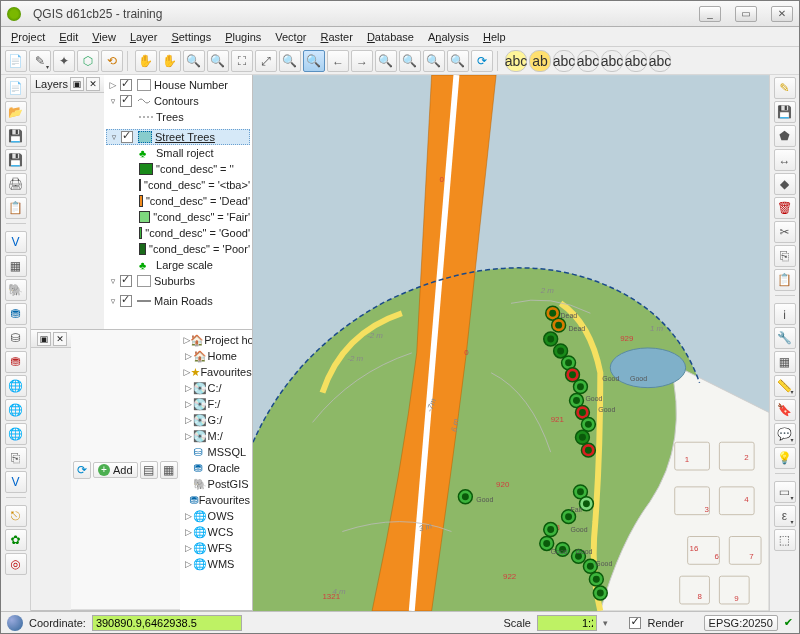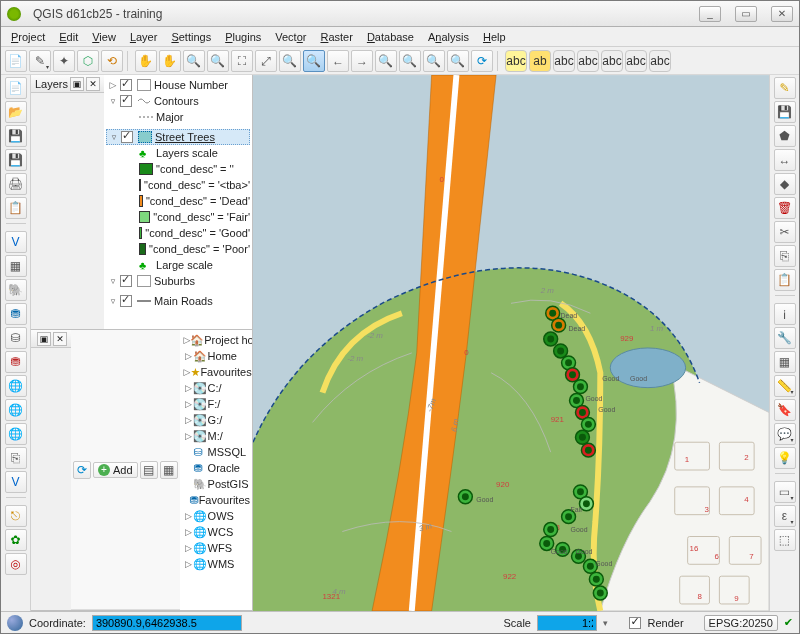--- a/index.html
+++ b/index.html
@@ -14,21 +14,21 @@
 
   .menubar { height: 20px; background: #f0f0f0; display: flex; align-items: center; padding: 0 4px; gap: 2px; border-bottom: 1px solid #d0d0d0; }
   .menubar span { padding: 2px 6px; font-size: 11px; cursor: default; }
   .menubar span u { text-decoration: underline; }
 
   .toolbar-row { height: 28px; background: #f0f0f0; display: flex; align-items: center; padding: 1px 4px; gap: 2px; border-bottom: 1px solid #d8d8d8; }
   .tbtn { width: 22px; height: 22px; border: 1px solid #c8c8c8; background: linear-gradient(#fdfdfd,#ececec); border-radius: 2px; display: flex; align-items: center; justify-content: center; font-size: 12px; color: #555; position:relative; }
   .tbtn.sel { background: linear-gradient(#d0e8ff,#a8d0f0); border-color:#5a90c0;}
   .tsep { width: 4px; height: 20px; border-left: 1px solid #ccc; margin: 0 2px; }
   .tbtn .dd { position:absolute; right:1px; bottom:1px; font-size:6px; color:#444;}
-  .lbl-btn { width:22px; height:22px; border:1px solid #c8c8c8; background:#fff59a; border-radius:4px; font-size:12px; display:flex; align-items:center; justify-content:center; color:#333;}
+  .lbl-btn { width:22px; height:22px; border:1px solid #c8c8c8; background:#fff59a; border-radius:10px; font-size:14px; display:flex; align-items:center; justify-content:center; color:#333;}
 
   .main { flex: 1; display: flex; overflow: hidden; }
 
   .vtoolbar { width: 30px; background: #f0f0f0; border-right: 1px solid #d0d0d0; display: flex; flex-direction: column; align-items: center; padding: 2px 0; gap: 2px; }
   .vtoolbar.right { border-right:none; border-left:1px solid #d0d0d0;}
   .vtoolbar .tbtn { width:22px; height:22px; }
   .vtoolbar .vsep { height:4px; width:20px; border-top:1px solid #ccc; margin:2px 0; }
 
   .panels { width: 222px; background: #f0f0f0; border-right: 1px solid #c0c0c0; display: flex; flex-direction: column; }
   .panel { display:flex; flex-direction:row; border-bottom:1px solid #c0c0c0; }
@@ -49,21 +49,21 @@
 
   .browser-tb { display:flex; align-items:center; gap:2px; padding:2px; background:#f8f8f8; border-bottom:1px solid #ddd;}
   .add-btn { display:flex; align-items:center; gap:3px; padding:1px 4px; border:1px solid #c8c8c8; border-radius:2px; background:linear-gradient(#fff,#eee);}
   .add-btn .plus { width:12px; height:12px; border-radius:50%; background:#4caf50; color:#fff; font-size:10px; display:flex; align-items:center; justify-content:center;}
 
   .canvas { flex:1; position:relative; overflow:hidden; background:#fff; }
   .canvas svg { width:100%; height:100%; display:block;}
 
   .statusbar { height:22px; background:#f0f0f0; border-top:1px solid #c0c0c0; display:flex; align-items:center; padding:0 6px; gap:6px; font-size:11px;}
   .statusbar .globe { width:16px; height:16px; border-radius:50%; background:radial-gradient(circle at 30% 30%,#9ad,#369);}
-  .statusbar input { height:16px; font-size:11px; border:1px solid #aaa; padding:0 3px; background:#0ea5e9;}
+  .statusbar input { height:16px; font-size:11px; border:1px solid #aaa; padding:0 3px; background:#bef264;}
   .statusbar .spacer { flex:1; }
   .statusbar .cb { width:12px; height:12px; border:1px solid #888; background:#fff; position:relative;}
   .statusbar .cb.checked::after { content:"✓"; position:absolute; top:-3px; left:0; font-size:11px;}
   .crs-btn { border:1px solid #aaa; padding:1px 4px; background:linear-gradient(#fff,#eee); border-radius:2px;}
 
   .ficon { width:14px; height:12px; display:inline-block; }
 </style>
 </head>
 <body>
 
@@ -170,32 +170,32 @@
               <span class="cb checked"></span>
               <span class="sym"><svg viewBox="0 0 14 12">
                   <path d="M1 6 Q4 2 7 6 T13 6" stroke="#888" fill="none"></path>
                 </svg></span>
               <span class="txt">Contours</span>
             </div>
           <div class="tree-row indent2">
               <span class="sym"><svg viewBox="0 0 14 12">
                   <line x1="0" y1="6" x2="14" y2="6" stroke="#666" stroke-dasharray="2 2"></line>
                 </svg></span>
-              <span class="txt">Major</span>
+              <span class="txt">Trees</span>
             </div>
           <div class="tree-row" style="height:4px"></div>
           <div class="tree-row selected">
               <span class="exp">▿</span>
               <span class="cb checked"></span>
               <span class="sym" style="background:#8cc;border:1px dotted #06a"></span>
               <span class="txt" style="font-weight:normal">Street Trees</span>
             </div>
           <div class="tree-row indent2">
               <span class="sym" style="color:#0a0">♣</span>
-              <span class="txt">Layers scale</span>
+              <span class="txt">Small roject</span>
             </div>
           <div class="tree-row indent2">
               <span class="sym" style="background:#1a8a1a;border:1px solid #333"></span>
               <span class="txt">"cond_desc" = ''</span>
             </div>
           <div class="tree-row indent2">
               <span class="sym" style="background:#d62020;border:1px solid #333"></span>
               <span class="txt">"cond_desc" = '&lt;tba&gt;'</span>
             </div>
           <div class="tree-row indent2">

